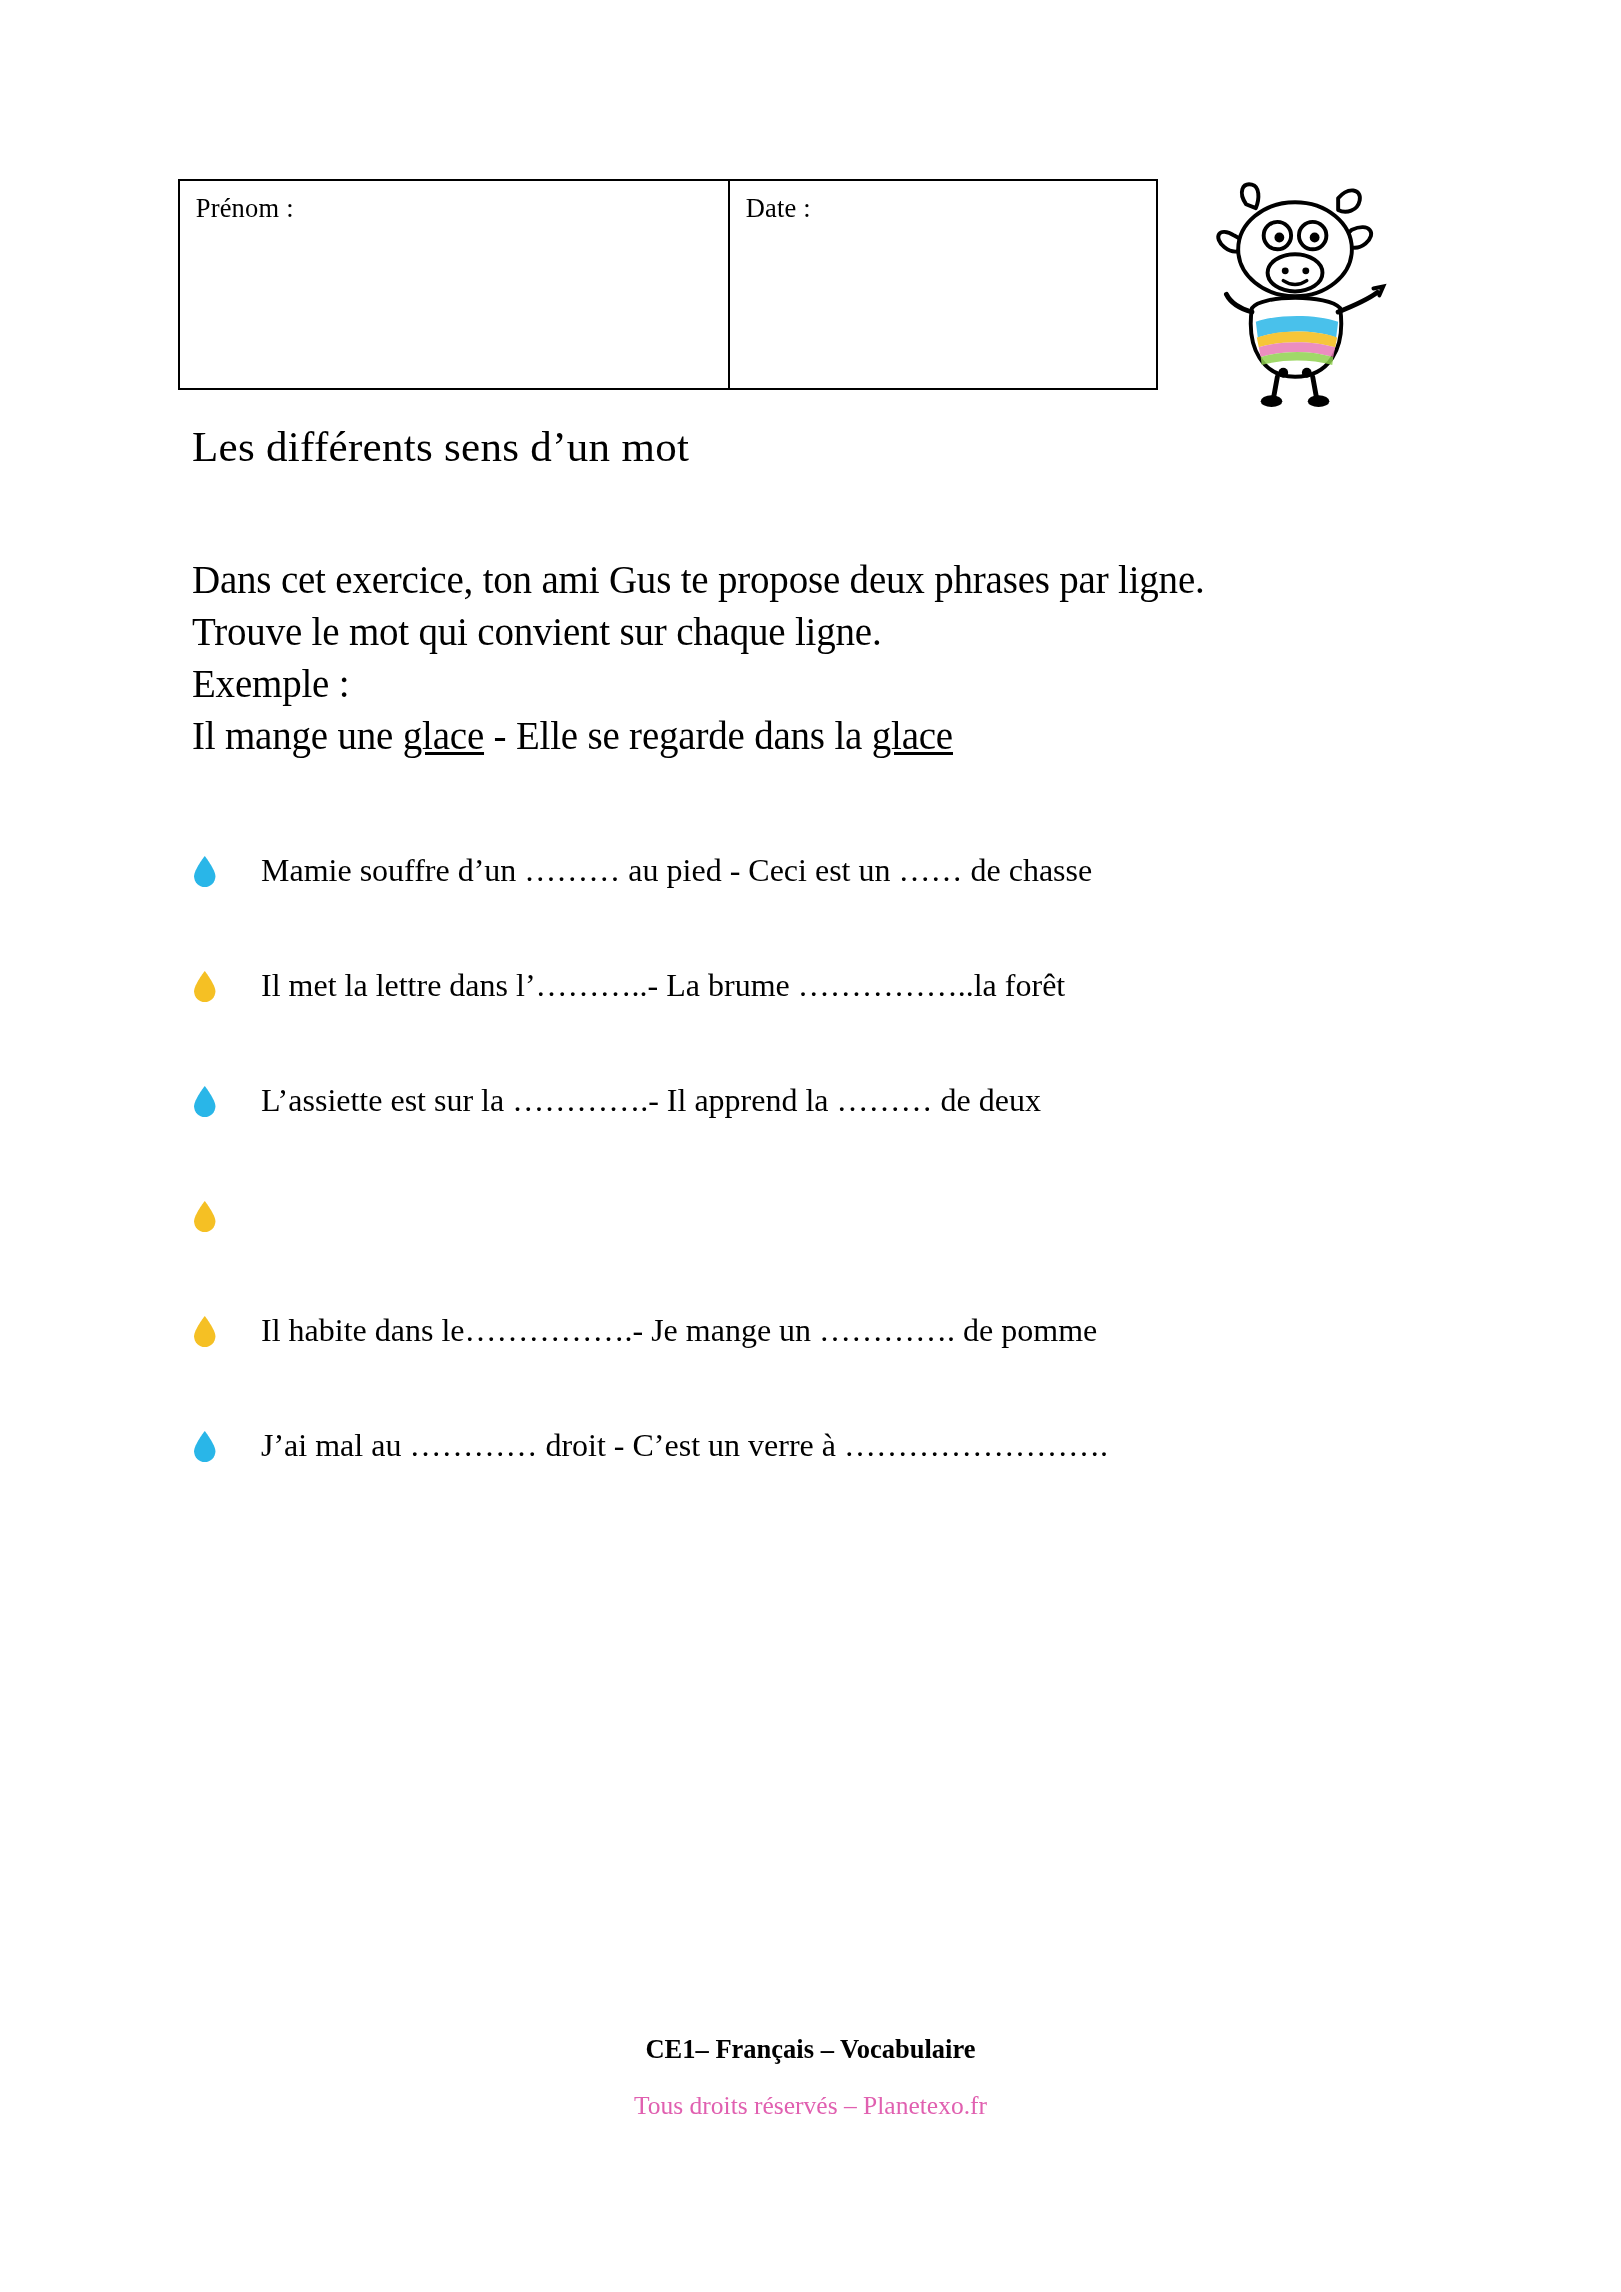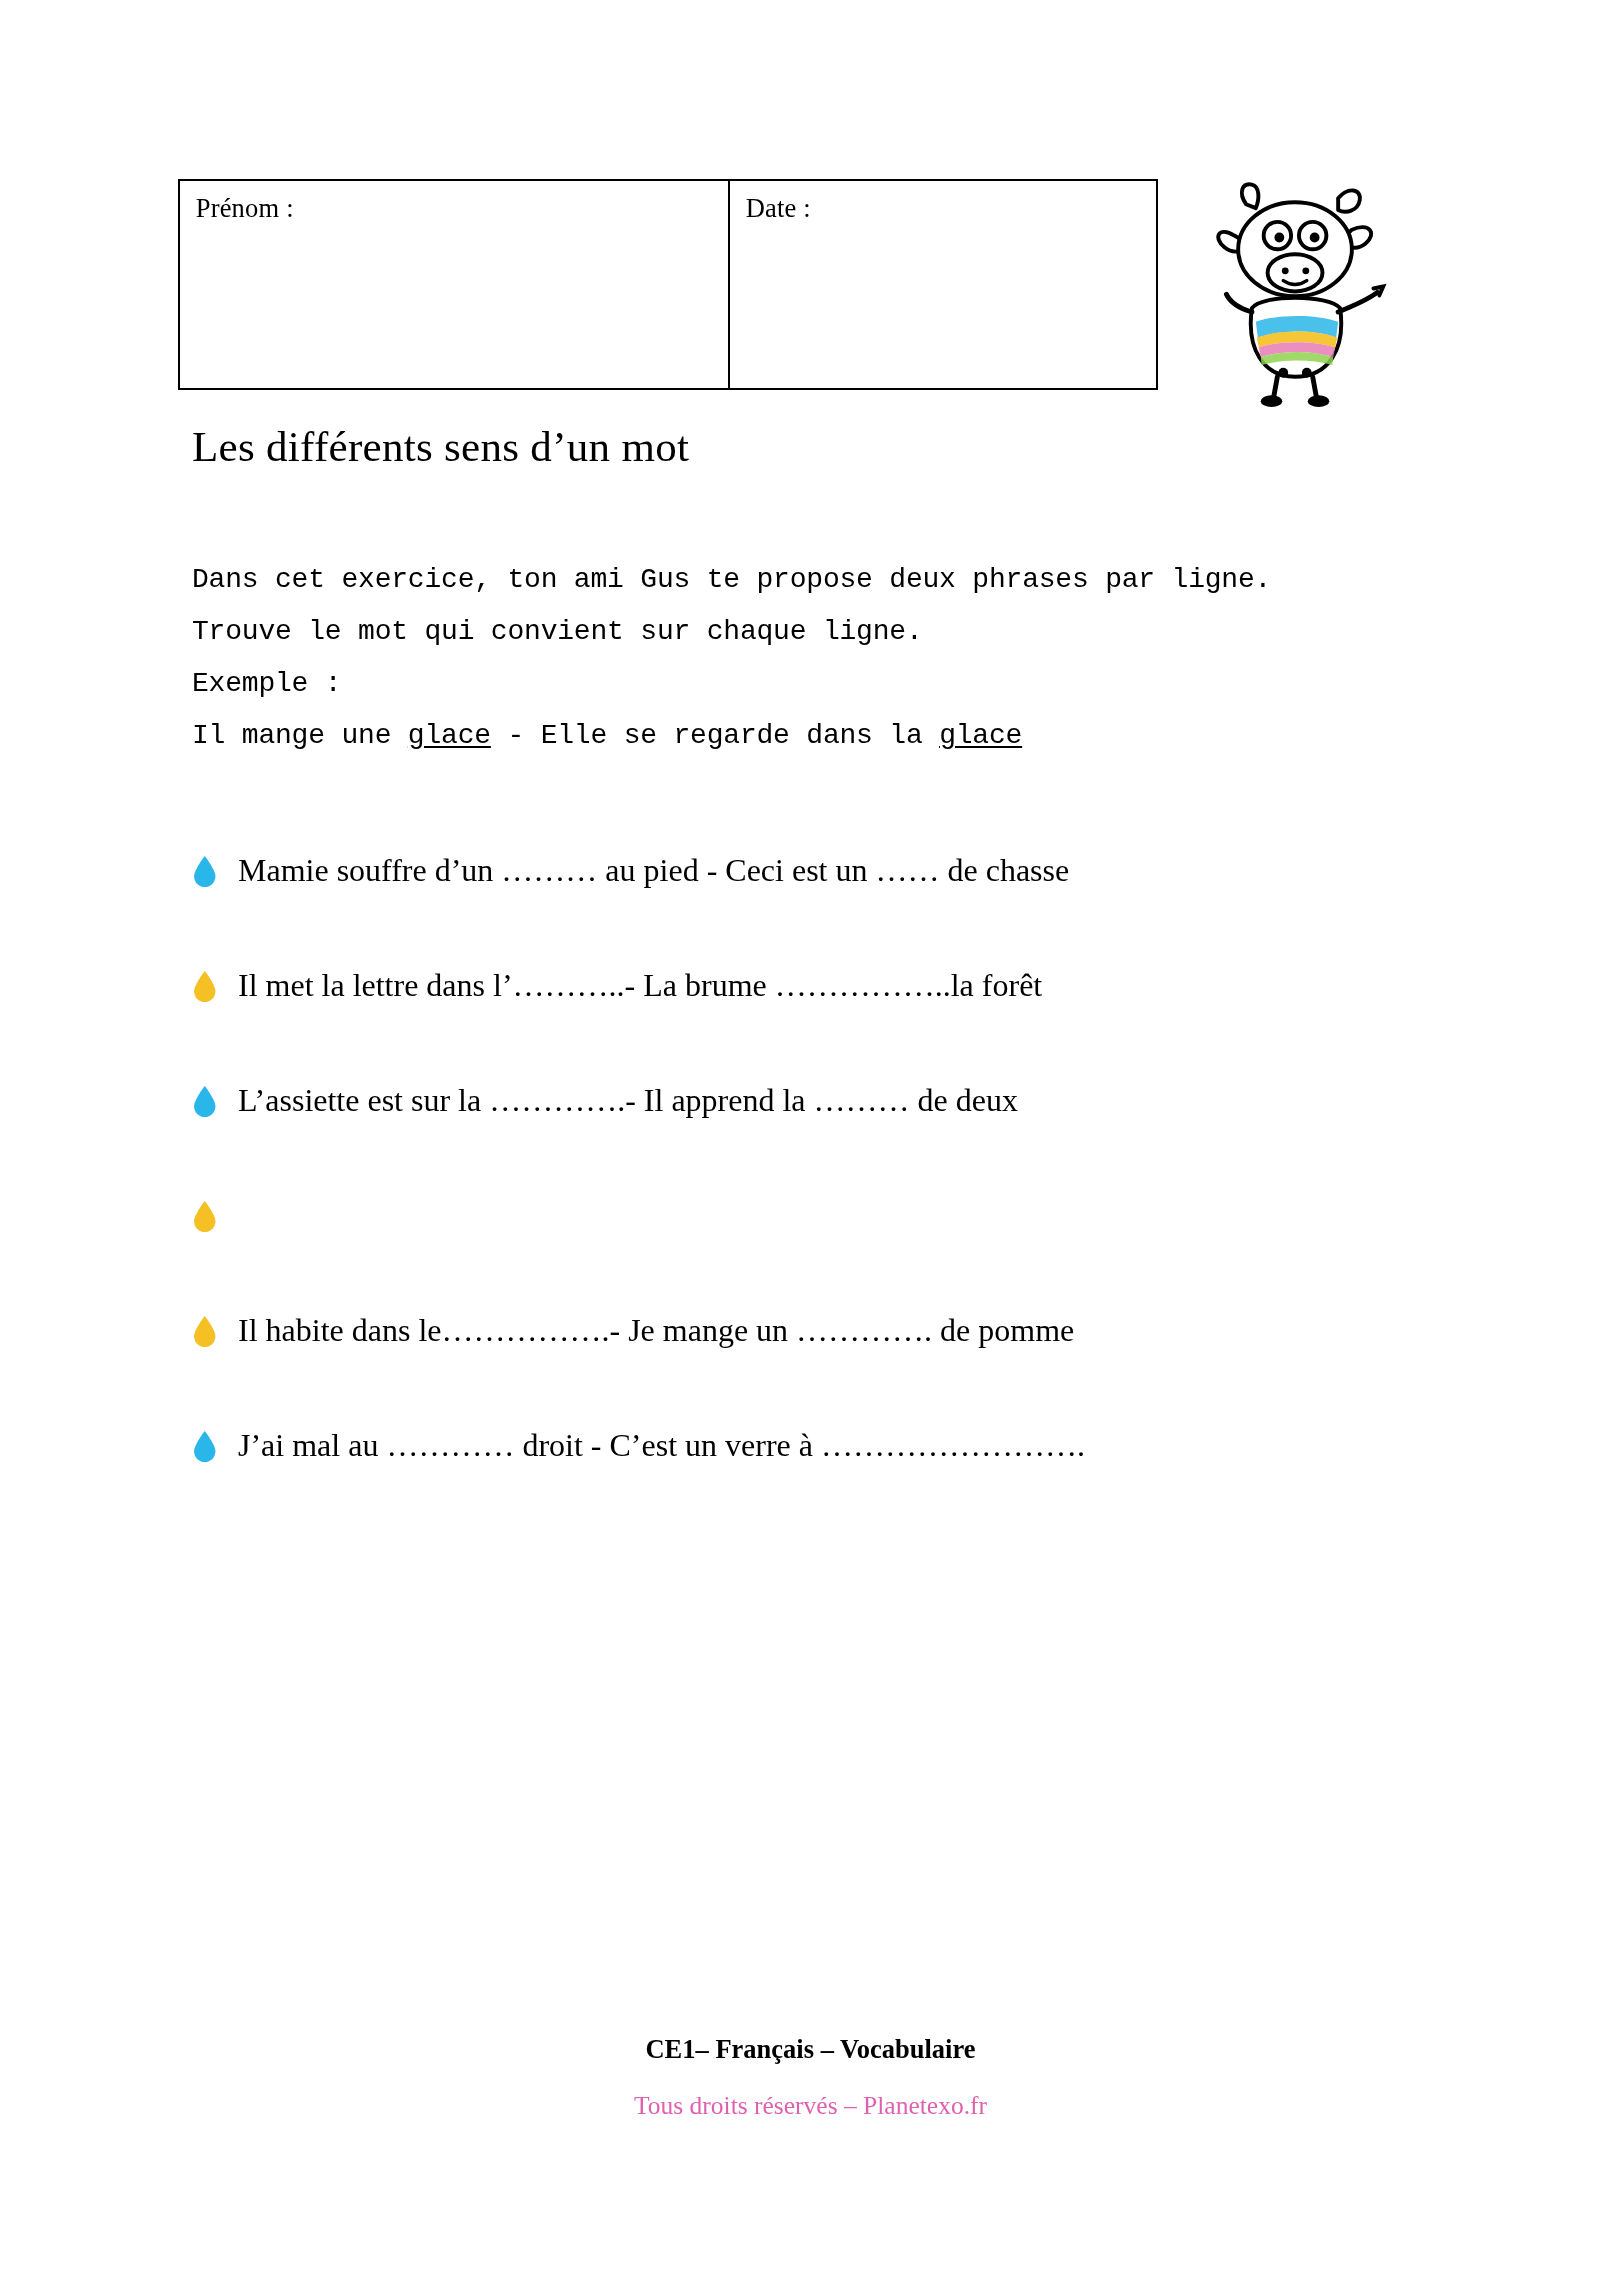--- a/index.html
+++ b/index.html
@@ -64,22 +64,22 @@
     letter-spacing: 0.3px;
     white-space: nowrap;
   }
 
   
   .instructions {
     position: absolute;
     left: 192px;
     top: 554px;
     width: 1225px;
-    font-family: Liberation Mono, monospace;
-    font-size: 28px;
+    font-family: Liberation Serif, serif;
+    font-size: 39px;
     line-height: 52px;
     letter-spacing: -0.2px;
   }
   .instructions div { white-space: nowrap; }
   .instructions u {
     text-decoration: underline;
     text-underline-offset: 2.9px;
   }
 
   
@@ -99,21 +99,21 @@
     width: 37px;
     flex: 0 0 37px;
     margin-top: 3.9px;
     display: flex;
     justify-content: center;
   }
   .ex-text {
     font-family: "Liberation Serif", serif;
     font-size: 32px;
     line-height: 39px;
-    margin-left: 15px;
+    margin-left: 38px;
     white-space: nowrap;
   }
 
   
   .footer {
     position: absolute;
     left: 0;
     top: 2034px;
     width: 1621px;
     text-align: center;

